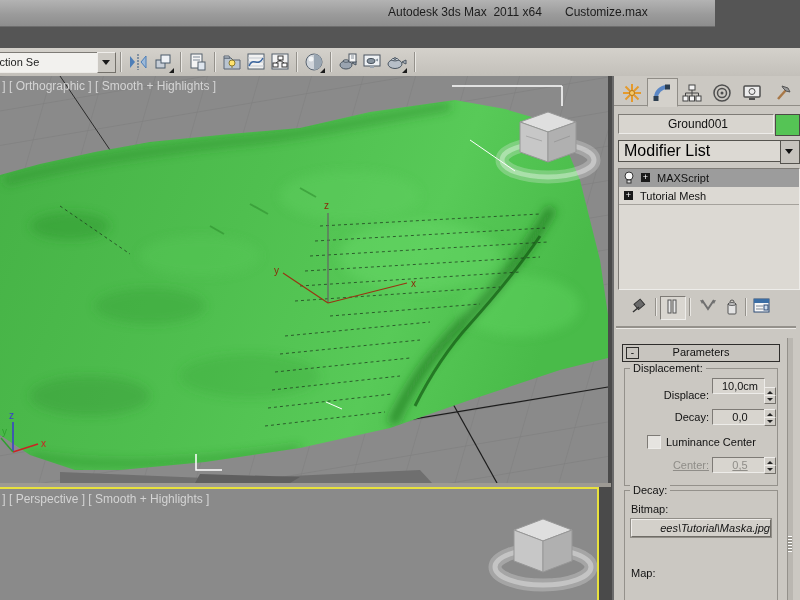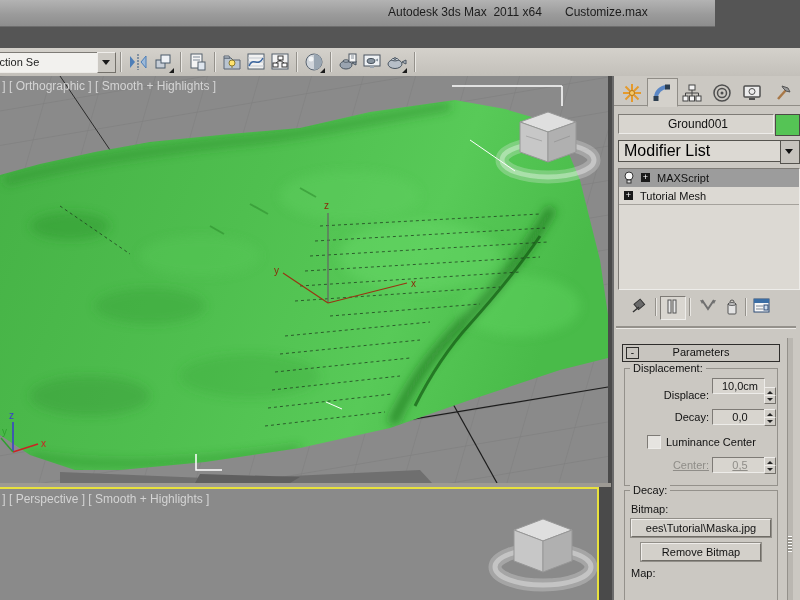--- a/index.html
+++ b/index.html
@@ -51,21 +51,21 @@
   .group{position:absolute;left:10px;width:152px;border:1px solid #94918b;}
   .legend{position:absolute;top:-7px;left:5px;background:#cbc8c2;padding:0 3px;font-size:11px;color:#111;}
   .row-label{position:absolute;font-size:11px;color:#111;text-align:right;}
   .spin-field{position:absolute;width:48px;height:14px;line-height:14px;padding-left:3px;}
   .spin{position:absolute;width:12px;height:16px;}
   .spin div{position:absolute;left:0;width:10px;height:7px;background:#d0cdc7;border:1px solid;border-color:#efedea #74716b #74716b #efedea;}
   .spin .up:after{content:"";position:absolute;left:2px;top:2px;border:3px solid transparent;border-bottom:3px solid #222;margin-top:-2px;}
   .spin .dn{top:8px;}
   .spin .dn:after{content:"";position:absolute;left:2px;top:2px;border:3px solid transparent;border-top:3px solid #222;}
   .checkbox{position:absolute;width:12px;height:12px;background:#e6e4e0;border:1px solid;border-color:#7e7b76 #edece9 #edece9 #7e7b76;}
-  .btn{position:absolute;background:#d3d0ca;border:1px solid;border-color:#efedea #6f6c66 #6f6c66 #efedea;box-shadow:0 0 0 1px #918e88;font-size:11px;color:#111;text-align:center;}
+  .btn{position:absolute;background:#d3d0ca;border:1px solid;border-color:#efedea #6f6c66 #6f6c66 #efedea;box-shadow:0 0 0 1px #918e88;font-size:11px;color:#111;text-align:right;font-style:italic;}
   .plain-label{position:absolute;font-size:11px;color:#111;}
   #scroll-strip{position:absolute;left:173px;top:262px;width:5px;height:262px;background:#bab7b1;border-left:1px solid #94918b;}
   #scroll-grip{position:absolute;left:0px;top:198px;width:4px;height:16px;background:repeating-linear-gradient(#fff 0 1px,#9a978f 1px 3px);}
   .gray-text{color:#8f8d88 !important;text-decoration:underline;}
 </style>
 </head>
 <body>
 
 <div id="app">
 
@@ -418,21 +418,20 @@
         <div class="spin" style="left:139px;top:88px">
             <div class="up"></div>
             <div class="dn"></div>
           </div>
       </div>
 
       <div class="group" style="top:414px;height:116px">
         <span class="legend">Decay:</span>
         <span class="plain-label" style="left:6px;top:12px">Bitmap:</span>
         <div class="btn" style="left:6px;top:28px;width:138px;height:16px;line-height:16px;overflow:hidden;white-space:nowrap">ees\Tutorial\Maska.jpg</div>
-        <div class="btn" style="left:16px;top:52px;width:118px;height:16px;line-height:16px">Remove Bitmap</div>
         <span class="plain-label" style="left:6px;top:76px">Map:</span>
       </div>
 
       <div id="scroll-strip">
         <div id="scroll-grip"></div>
       </div>
     </div>
 
   </div>
 </div>

